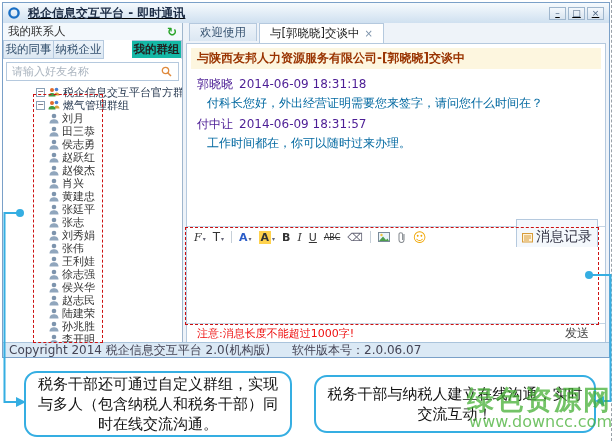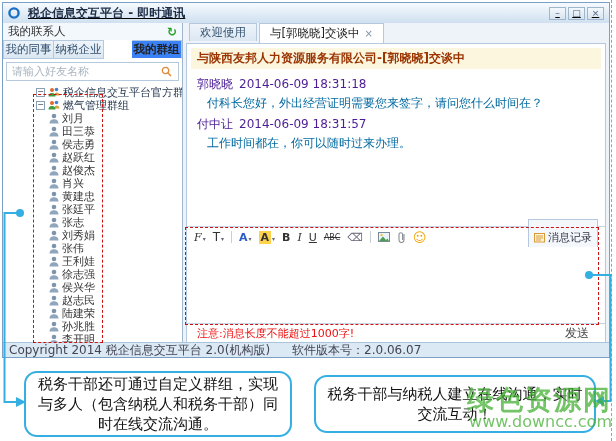--- a/index.html
+++ b/index.html
@@ -23,21 +23,21 @@
   .sidebar{width:180px;min-width:180px;background:#fff;border-right:1px solid #9fb6cd;
     display:flex;flex-direction:column;box-sizing:border-box;}
   .sb-header{height:17px;display:flex;align-items:center;padding:0 5px;
     background:#f3f8fc;font-size:11.5px;color:#333;}
   .sb-refresh{margin-left:auto;color:#2aa52a;font-size:12px;line-height:12px;font-weight:bold;}
   .sb-tabs{height:19px;display:flex;border-radius:7px;}
   .sb-tab{flex:1;display:flex;align-items:center;justify-content:center;font-size:11.5px;
     color:#33506e;background:linear-gradient(#eef4fa,#dbe7f2);border:1px solid #b5c9de;
     border-left:none;box-sizing:border-box;cursor:default;}
   .sb-tab:first-child{border-left:1px solid #b5c9de;}
-  .sb-tab.active{background:#3b82f6;border-bottom-color:#fff;font-weight:bold;color:#222;margin-left:28px;}
+  .sb-tab.active{background:#14b8a6;border-bottom-color:#fff;font-weight:bold;color:#222;margin-left:28px;}
   .sb-search{margin:3px;height:17px;border:1px solid #b5c9de;display:flex;align-items:center;
     background:#fff;padding:0 3px;}
   .sb-search input{flex:1;border:none;outline:none;font-size:11px;color:#333;min-width:0;
     font-family:inherit;background:transparent;}
   .sb-search input::placeholder{color:#aab4bf;}
   .tree{flex:1;overflow:hidden;padding-top:2px;position:relative;}
   .trow{height:13px;display:flex;align-items:center;font-size:11px;color:#333;white-space:nowrap;}
   .trow.group{padding-left:33px;color:#24364e;}
   .trow.member{padding-left:46px;}
   .expand{width:9px;height:9px;border:1px solid #8aa0b5;background:#fff;box-sizing:border-box;
@@ -70,21 +70,21 @@
   .tb.font-size-icon .g{font-size:12px;}
   .tb.font-color-icon .g{color:#2a5cc8;font-weight:bold;}
   .tb.highlight-icon .g{background:#ffd24d;padding:0 2px;font-weight:bold;}
   .tb.bold-icon .g{font-weight:bold;}
   .tb.italic-icon .g{font-style:italic;font-family:"DejaVu Serif","Liberation Serif",serif;}
   .tb.underline-icon .g{text-decoration:underline;}
   .tb.strikethrough-icon .g{font-size:8px;text-decoration:line-through;}
   .tb.eraser-icon .g{color:#667;font-size:11px;}
   .tb.emoji-icon .g{color:#f0a500;font-size:13px;}
   .history-btn{margin-left:auto;display:flex;align-items:center;gap:0;height:16px;
-    padding:17px 5px;font-size:11px;color:#334;background:#f4f8fc;border:1px solid #b5c9de;
+    padding:17px 5px;font-size:14px;color:#334;background:#f4f8fc;border:1px solid #b5c9de;
     box-sizing:border-box;cursor:default;font-family:inherit;}
   .input-area{height:76px;flex:none;background:#fff;}
   .warn-row{height:18px;border-top:1px solid #c5d5e5;display:flex;align-items:center;
     padding:0 10px;flex:none;}
   .warn-text{font-size:11px;color:#ee1111;}
   .send-btn{margin-left:auto;font-size:12px;color:#444;background:none;border:none;
     font-family:inherit;cursor:default;}
 
   
   .statusbar{position:absolute;left:0;right:0;bottom:0;height:14px;background:#dbe9f5;

